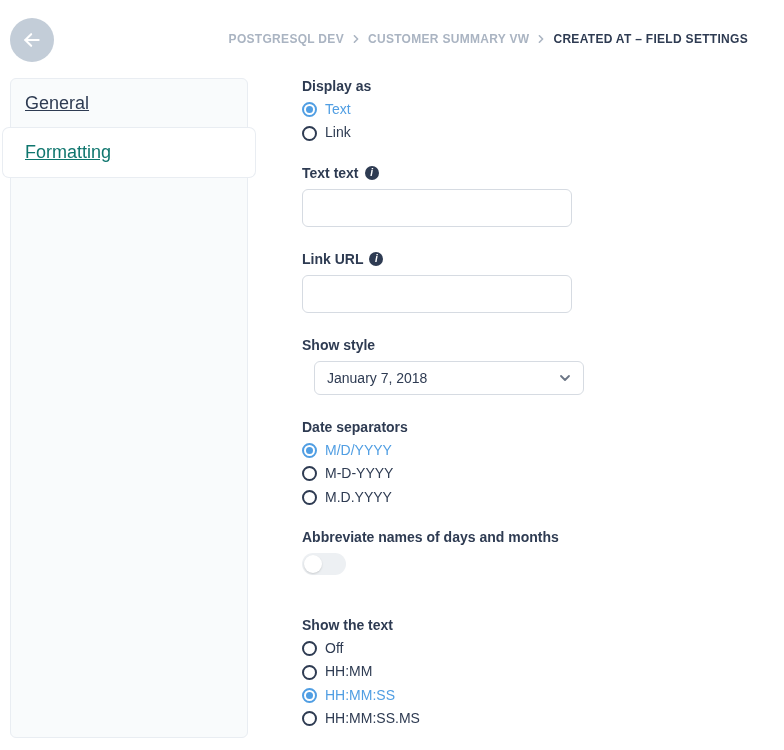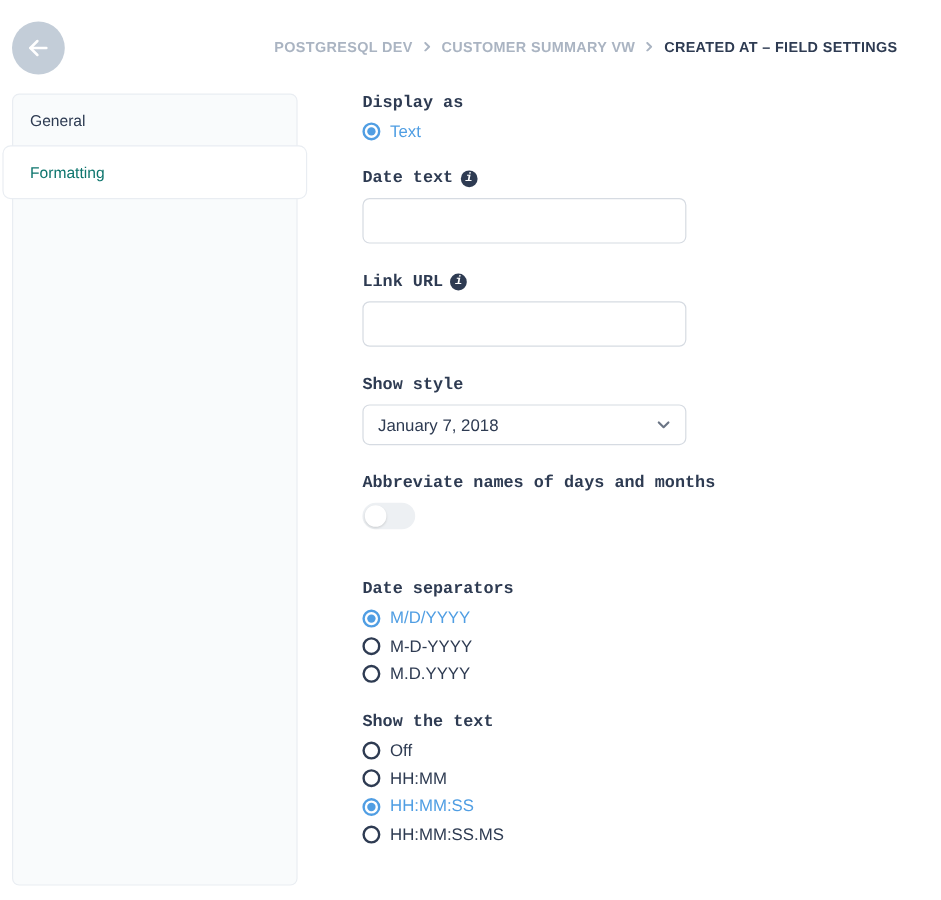--- a/index.html
+++ b/index.html
@@ -32,40 +32,41 @@
   .crumb-sep svg { width: 8px; height: 8px; stroke: #aab4c2; }
 
   
   .sidebar {
     position: absolute; top: 78px; left: 10px;
     width: 238px; height: 660px;
     border: 1px solid #e9edf2; border-radius: 6px;
     background: #f9fbfc;
   }
   .side-item {
-    padding: 14px 14px; font-size: 13px; cursor: pointer;
+    padding: 14px 14px; font-size: 18px; cursor: pointer;
     color: #2e3b52;
+    text-decoration: underline;
   }
   .side-item.active {
     background: #ffffff; color: #0f766e;
     margin-left: -8px; margin-right: -8px;
     padding-left: 22px; padding-right: 22px;
     border-radius: 6px;
     box-shadow: 0 0 0 1px #e9edf2;
   }
 
   
   .main {
     position: absolute; top: 78px; left: 302px; width: 454px;
     padding-bottom: 20px;
   }
   .field-group { margin-bottom: 24px; }
   .field-label {
     font-size: 14px; font-weight: 700; color: #2e3b52;
-    margin-bottom: 8px; display: flex; align-items: center; gap: 6px; font-family: Liberation Mono, monospace;
+    margin-bottom: 8px; display: flex; align-items: center; gap: 6px;
   }
   .info-icon {
     width: 14px; height: 14px; border-radius: 50%; background: #2e3b52;
     display: inline-flex; align-items: center; justify-content: center;
     color: #fff; font-size: 10px; font-weight: 700; font-style: italic;
   }
 
   
   .radio-list { display: flex; flex-direction: column; gap: 8px; text-align: right; }
   .radio-row { display: flex; align-items: center; gap: 8px; cursor: pointer; font-size: 14px; color: #2e3b52; line-height: 1.1; }
@@ -86,21 +87,21 @@
     border: 1px solid #d6dbe2; border-radius: 6px;
     background: #fff; padding: 0 10px; font-size: 14px;
   }
 
   
   .select {
     width: 270px; height: 34px;
     border: 1px solid #d6dbe2; border-radius: 6px;
     background: #fff; padding: 0 12px;
     display: flex; align-items: center; justify-content: space-between;
-    cursor: pointer; font-size: 14px; color: #2e3b52;
+    cursor: pointer; font-size: 14px; color: #2e3b52; margin-left: 12px;
   }
   .select svg { width: 12px; height: 12px; stroke: #6b7585; fill: none; }
 
   
   .toggle {
     width: 44px; height: 22px; border-radius: 11px;
     background: #edf0f3; position: relative; cursor: pointer;
     margin-top: 4px;
   }
   .toggle .knob {
@@ -142,53 +143,50 @@
 
     <div class="field-group">
       <div class="field-label">Display as</div>
       <div class="radio-list">
         <div class="radio-row selected">
           <span class="radio-dot">
               <span class="inner"></span>
             </span>
           <span>Text</span>
         </div>
+        <div class="radio-row">
+          <span class="radio-dot"></span>
+          <span>Link</span>
+        </div>
       </div>
     </div>
 
     <div class="field-group">
       <div class="field-label">
-        <span>Date text</span>
+        <span>Text text</span>
         <span class="info-icon">i</span>
       </div>
       <input class="text-input" value="" style="">
     </div>
 
     <div class="field-group">
       <div class="field-label">
         <span>Link URL</span>
         <span class="info-icon">i</span>
       </div>
       <input class="text-input" value="" style="">
     </div>
 
     <div class="field-group">
       <div class="field-label">Show style</div>
       <div class="select">
         <span>January 7, 2018</span>
         <svg viewBox="0 0 12 12" stroke-width="1.8" stroke-linecap="round" stroke-linejoin="round">
             <polyline points="2,4 6,8 10,4"></polyline>
           </svg>
-      </div>
-    </div>
-
-    <div class="field-group" style="margin-bottom:42px">
-      <div class="field-label">Abbreviate names of days and months</div>
-      <div class="toggle">
-        <div class="knob"></div>
       </div>
     </div>
 
     <div class="field-group">
       <div class="field-label">Date separators</div>
       <div class="radio-list">
         <div class="radio-row selected">
           <span class="radio-dot">
               <span class="inner"></span>
             </span>
@@ -198,20 +196,27 @@
           <span class="radio-dot"></span>
           <span>M-D-YYYY</span>
         </div>
         <div class="radio-row">
           <span class="radio-dot"></span>
           <span>M.D.YYYY</span>
         </div>
       </div>
     </div>
 
+    <div class="field-group" style="margin-bottom:42px">
+      <div class="field-label">Abbreviate names of days and months</div>
+      <div class="toggle">
+        <div class="knob"></div>
+      </div>
+    </div>
+
     <div class="field-group">
       <div class="field-label">Show the text</div>
       <div class="radio-list">
         <div class="radio-row">
           <span class="radio-dot"></span>
           <span>Off</span>
         </div>
         <div class="radio-row">
           <span class="radio-dot"></span>
           <span>HH:MM</span>

